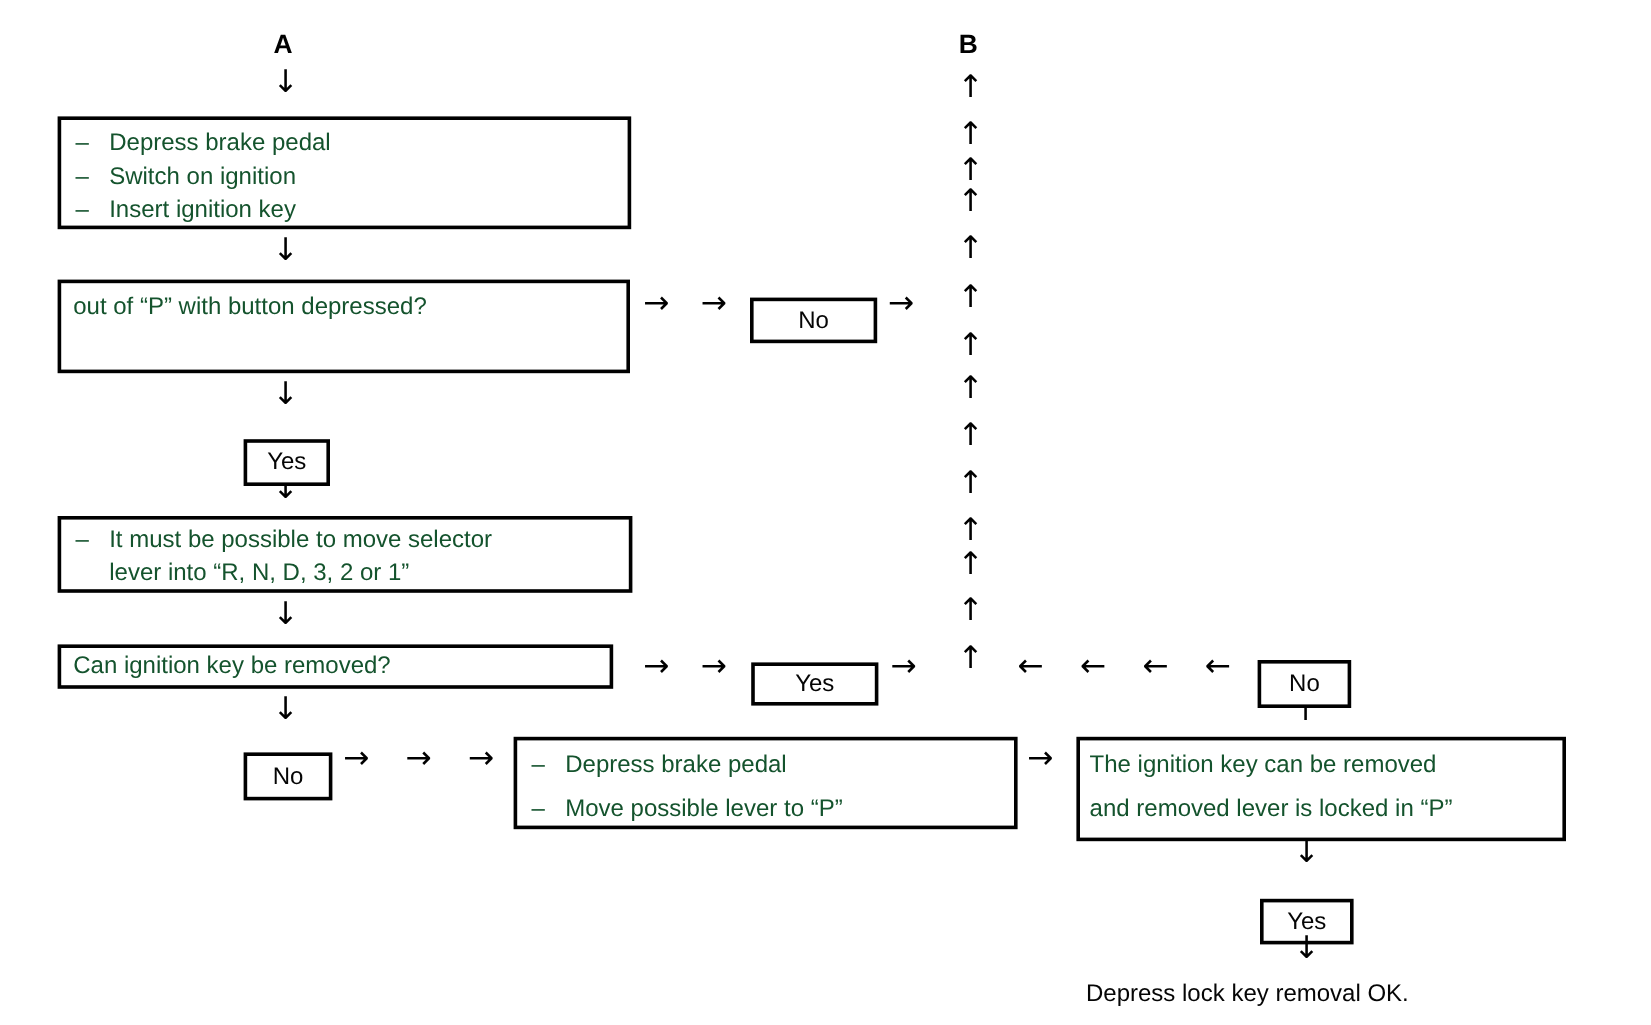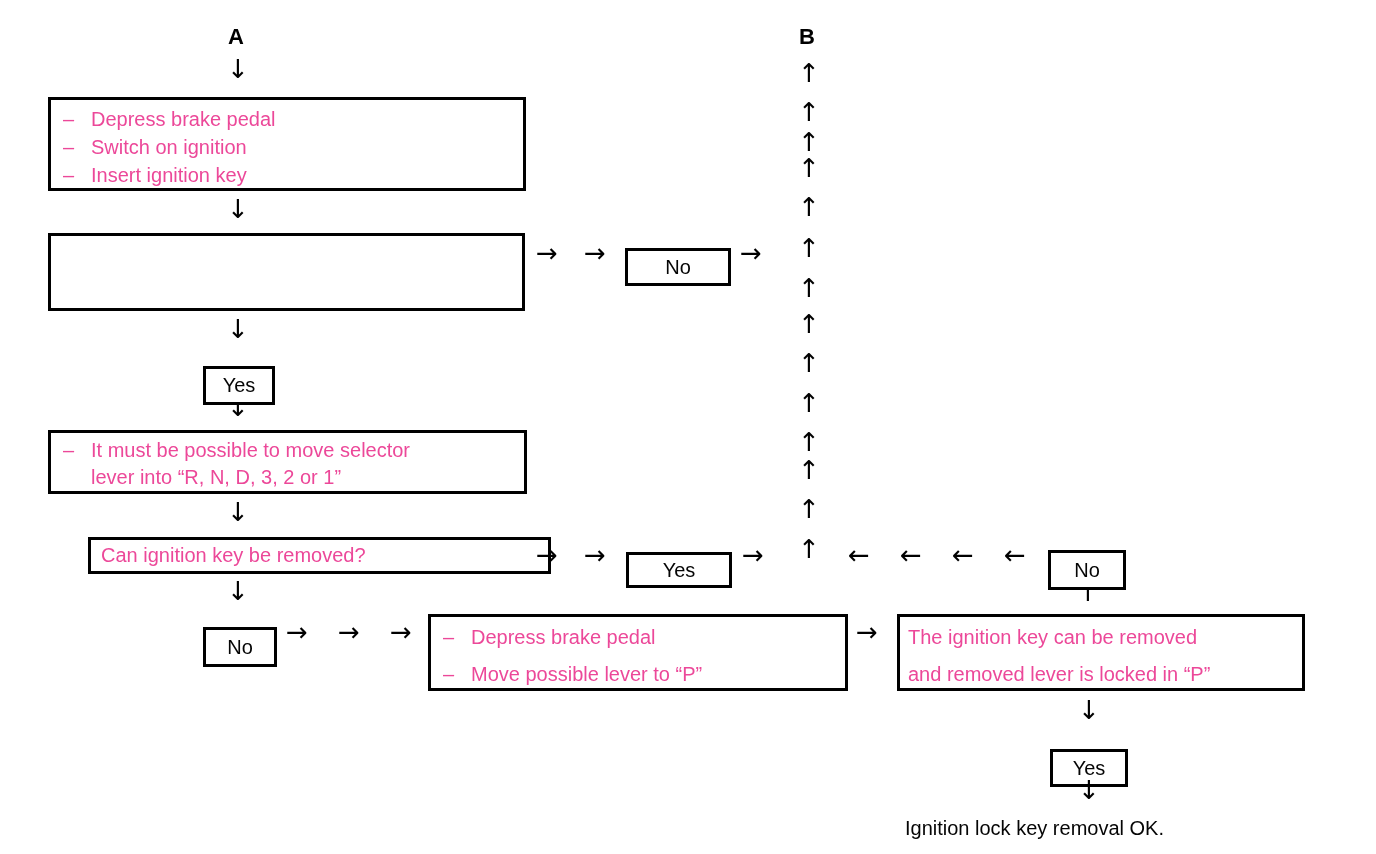--- a/index.html
+++ b/index.html
@@ -3,21 +3,21 @@
 <meta charset="utf-8">
 <style>
   html,body{margin:0;padding:0;background:#ffffff;}
   .canvas{
     position:relative;width:1376px;height:854px;background:#ffffff;
     font-family:"Liberation Sans","DejaVu Sans",sans-serif;color:#000;
     overflow:hidden;
   }
   .box{
     position:absolute;box-sizing:border-box;border:3px solid #000;
-    background:#fff;font-size:20px;color:#ec4899;
+    background:#fff;font-size:20px;color:#14532d;
   }
   .badge{
     position:absolute;box-sizing:border-box;border:3px solid #000;
     display:flex;align-items:center;justify-content:center;
     font-size:20px;background:#fff;color:#050505;margin-top:14px;
   }
   .arrow{
     position:absolute;font-family:"DejaVu Sans",sans-serif;
     font-size:26px;line-height:26px;color:#000;
   }
@@ -49,56 +49,57 @@
   <span class="arrow vert" style="left:227px;top:499px;">↓</span>
   <span class="arrow vert" style="left:227px;top:578px;">↓</span>
 
   <div class="box b1" style="left:48px;top:97px;width:478px;height:94px;">
     <div class="line"><span class="dash">–</span><span>Depress brake pedal</span></div>
     <div class="line"><span class="dash">–</span><span>Switch on ignition</span></div>
     <div class="line"><span class="dash">–</span><span>Insert ignition key</span></div>
   </div>
 
   <div class="box b2" style="left:48px;top:233px;width:477px;height:78px;">
+    <div class="line">out of “P” with button depressed?</div>
   </div>
 
   <span class="arrow" style="left:536px;top:240px;">→</span>
   <span class="arrow" style="left:584px;top:240px;">→</span>
   <div class="badge" style="left:625px;top:234px;width:106px;height:38px;">No</div>
   <span class="arrow" style="left:740px;top:240px;">→</span>
 
   <div class="badge" style="left:203px;top:352px;width:72px;height:39px;">Yes</div>
 
   <div class="box b3" style="left:48px;top:430px;width:479px;height:64px;">
     <div class="line"><span class="dash">–</span><span>It must be possible to move selector</span></div>
     <div class="line indent">lever into “R, N, D, 3, 2 or 1”</div>
   </div>
 
-  <div class="box b4" style="left:48px;top:537px;width:463px;height:37px;margin-left:40px;">
+  <div class="box b4" style="left:48px;top:537px;width:463px;height:37px;">
     <div class="line">Can ignition key be removed?</div>
   </div>
 
   <span class="arrow" style="left:536px;top:542px;">→</span>
   <span class="arrow" style="left:584px;top:542px;">→</span>
   <div class="badge" style="left:626px;top:538px;width:106px;height:36px;">Yes</div>
   <span class="arrow" style="left:742px;top:542px;">→</span>
 
   <div class="badge" style="left:203px;top:613px;width:74px;height:40px;">No</div>
   <span class="arrow" style="left:286px;top:619px;">→</span>
   <span class="arrow" style="left:338px;top:619px;">→</span>
   <span class="arrow" style="left:390px;top:619px;">→</span>
 
   <div class="box b5" style="left:428px;top:614px;width:420px;height:77px;">
     <div class="line"><span class="dash">–</span><span>Depress brake pedal</span></div>
     <div class="line"><span class="dash">–</span><span>Move possible lever to “P”</span></div>
   </div>
 
   <span class="arrow" style="left:856px;top:619px;">→</span>
 
-  <div class="box b6" style="left:897px;top:614px;width:408px;height:77px;">
+  <div class="box b6" style="left:897px;top:614px;width:408px;height:87px;">
     <div class="line">The ignition key can be removed</div>
     <div class="line">and removed lever is locked in “P”</div>
   </div>
 
   <span class="arrow vert" style="left:1077px;top:579px;">↑</span>
   <div class="badge" style="left:1048px;top:536px;width:78px;height:40px;">No</div>
   <span class="arrow" style="left:1004px;top:542px;">←</span>
   <span class="arrow" style="left:952px;top:542px;">←</span>
   <span class="arrow" style="left:900px;top:542px;">←</span>
   <span class="arrow" style="left:848px;top:542px;">←</span>
@@ -115,15 +116,15 @@
   <span class="arrow vert" style="left:798px;top:390px;">↑</span>
   <span class="arrow vert" style="left:798px;top:429px;">↑</span>
   <span class="arrow vert" style="left:798px;top:457px;">↑</span>
   <span class="arrow vert" style="left:798px;top:496px;">↑</span>
   <span class="arrow vert" style="left:798px;top:536px;">↑</span>
 
   <span class="arrow vert" style="left:1078px;top:697px;">↓</span>
   <div class="badge" style="left:1050px;top:735px;width:78px;height:38px;">Yes</div>
   <span class="arrow vert" style="left:1078px;top:777px;">↓</span>
 
-  <div class="final" style="left:905px;top:817px;">Ignition lock key removal OK.</div>
+  <div class="final" style="left:905px;top:817px;">Depress lock key removal OK.</div>
 
 </div>
 
 </body></html>

